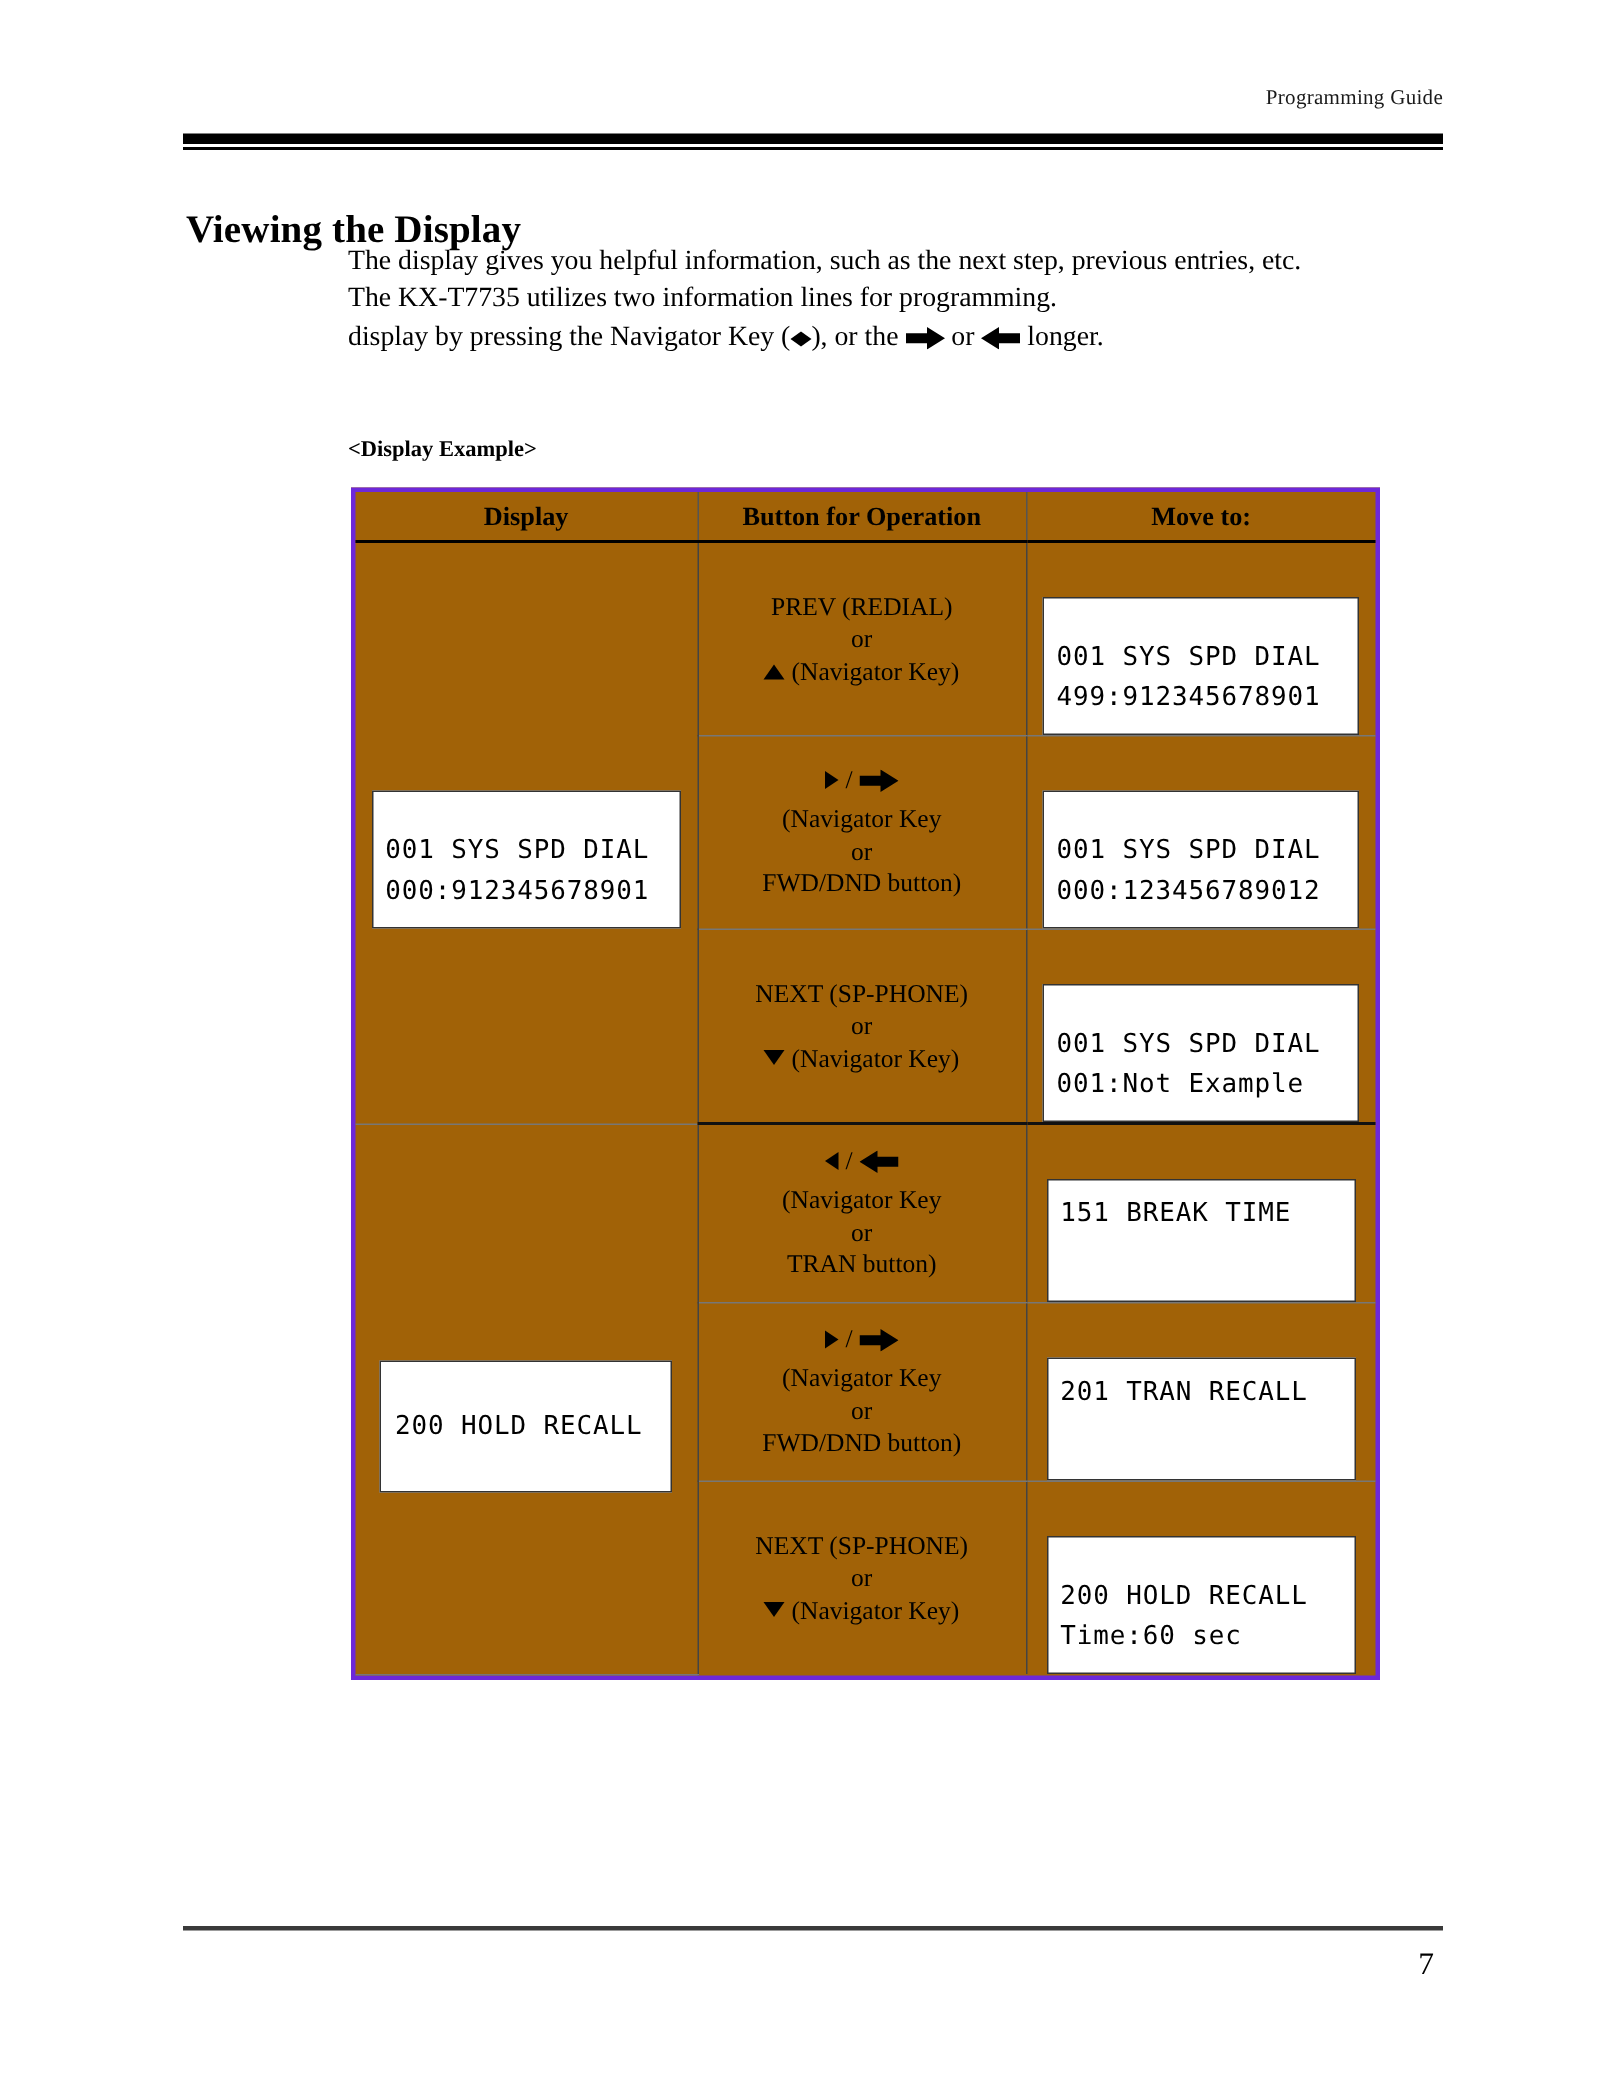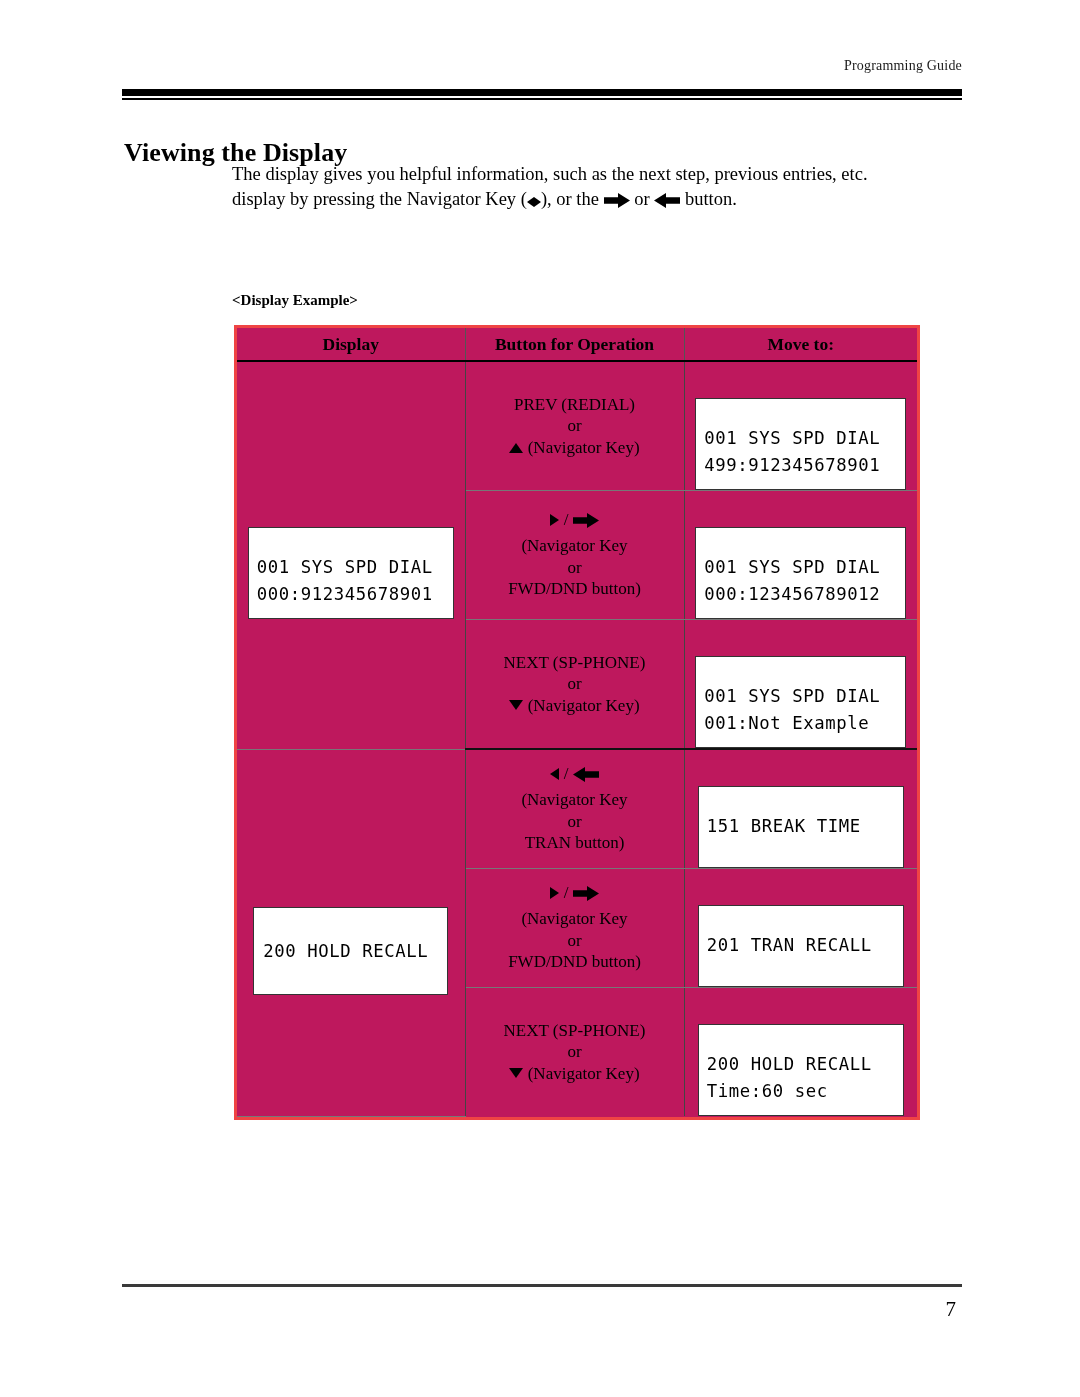--- a/index.html
+++ b/index.html
@@ -137,24 +137,24 @@
     font-size: 15px;
     font-weight: bold;
   }
 
   
   .tbl {
     position: absolute;
     left: 234px;
     top: 325px;
     width: 686px;
-    border: 3px solid #ef4444;
+    border: 3px solid #6d28d9;
     border-collapse: collapse;
     box-sizing: border-box;
-    background: #be185d;
+    background: #a16207;
   }
   .tbl table {
     border-collapse: collapse;
     width: 100%;
     table-layout: fixed;
   }
   .tbl th, .tbl td {
     padding: 0;
     vertical-align: middle;
     text-align: center;
@@ -208,21 +208,21 @@
     width: 206px;
     height: 92px;
     padding: 26px 0 0 8px;
   }
   .lcd-2line.wide {
     width: 211px;
   }
   .lcd-1line {
     width: 206px;
     height: 82px;
-    padding: 26px 0 0 8px;
+    padding: 9px 0 0 8px;
   }
   .lcd-hold {
     width: 195px;
     height: 88px;
     padding: 30px 0 0 9px;
   }
 
   .cellpad { padding: 10px 0; }
 
   
@@ -251,25 +251,26 @@
   <div class="header-rule">
     <div class="bar-thick"></div>
     <div class="bar-gap"></div>
     <div class="bar-thin"></div>
   </div>
 
   <h1 class="page-title">Viewing the Display</h1>
 
   <div class="intro">
     <div class="line">The display gives you helpful information, such as the next step, previous entries, etc.</div>
+    <div class="line">The KX-T7735 utilizes two information lines for programming.</div>
     <div class="wrapline"><span>display by pressing the Navigator Key (</span><span class="ar"><span class="tri-small-l"></span><span class="tri-small-r"></span></span><span>), or the </span><span class="fat-arrow"><svg width="26" height="15" viewBox="0 0 26 15">
             <path d="M0 4.2 H14 V0 L26 7.5 L14 15 V10.8 H0 Z" fill="#000"></path>
           </svg></span><span> or </span><span class="fat-arrow"><svg width="26" height="15" viewBox="0 0 26 15">
             <path d="M26 4.2 H12 V0 L0 7.5 L12 15 V10.8 H26 Z" fill="#000"></path>
-          </svg></span><span> button.</span></div>
+          </svg></span><span> longer.</span></div>
   </div>
 
   <div class="dx-label">&lt;Display Example&gt;</div>
 
   <div class="tbl">
     <table>
       <colgroup>
         <col class="col-a">
         <col class="col-b">
         <col class="col-c">

